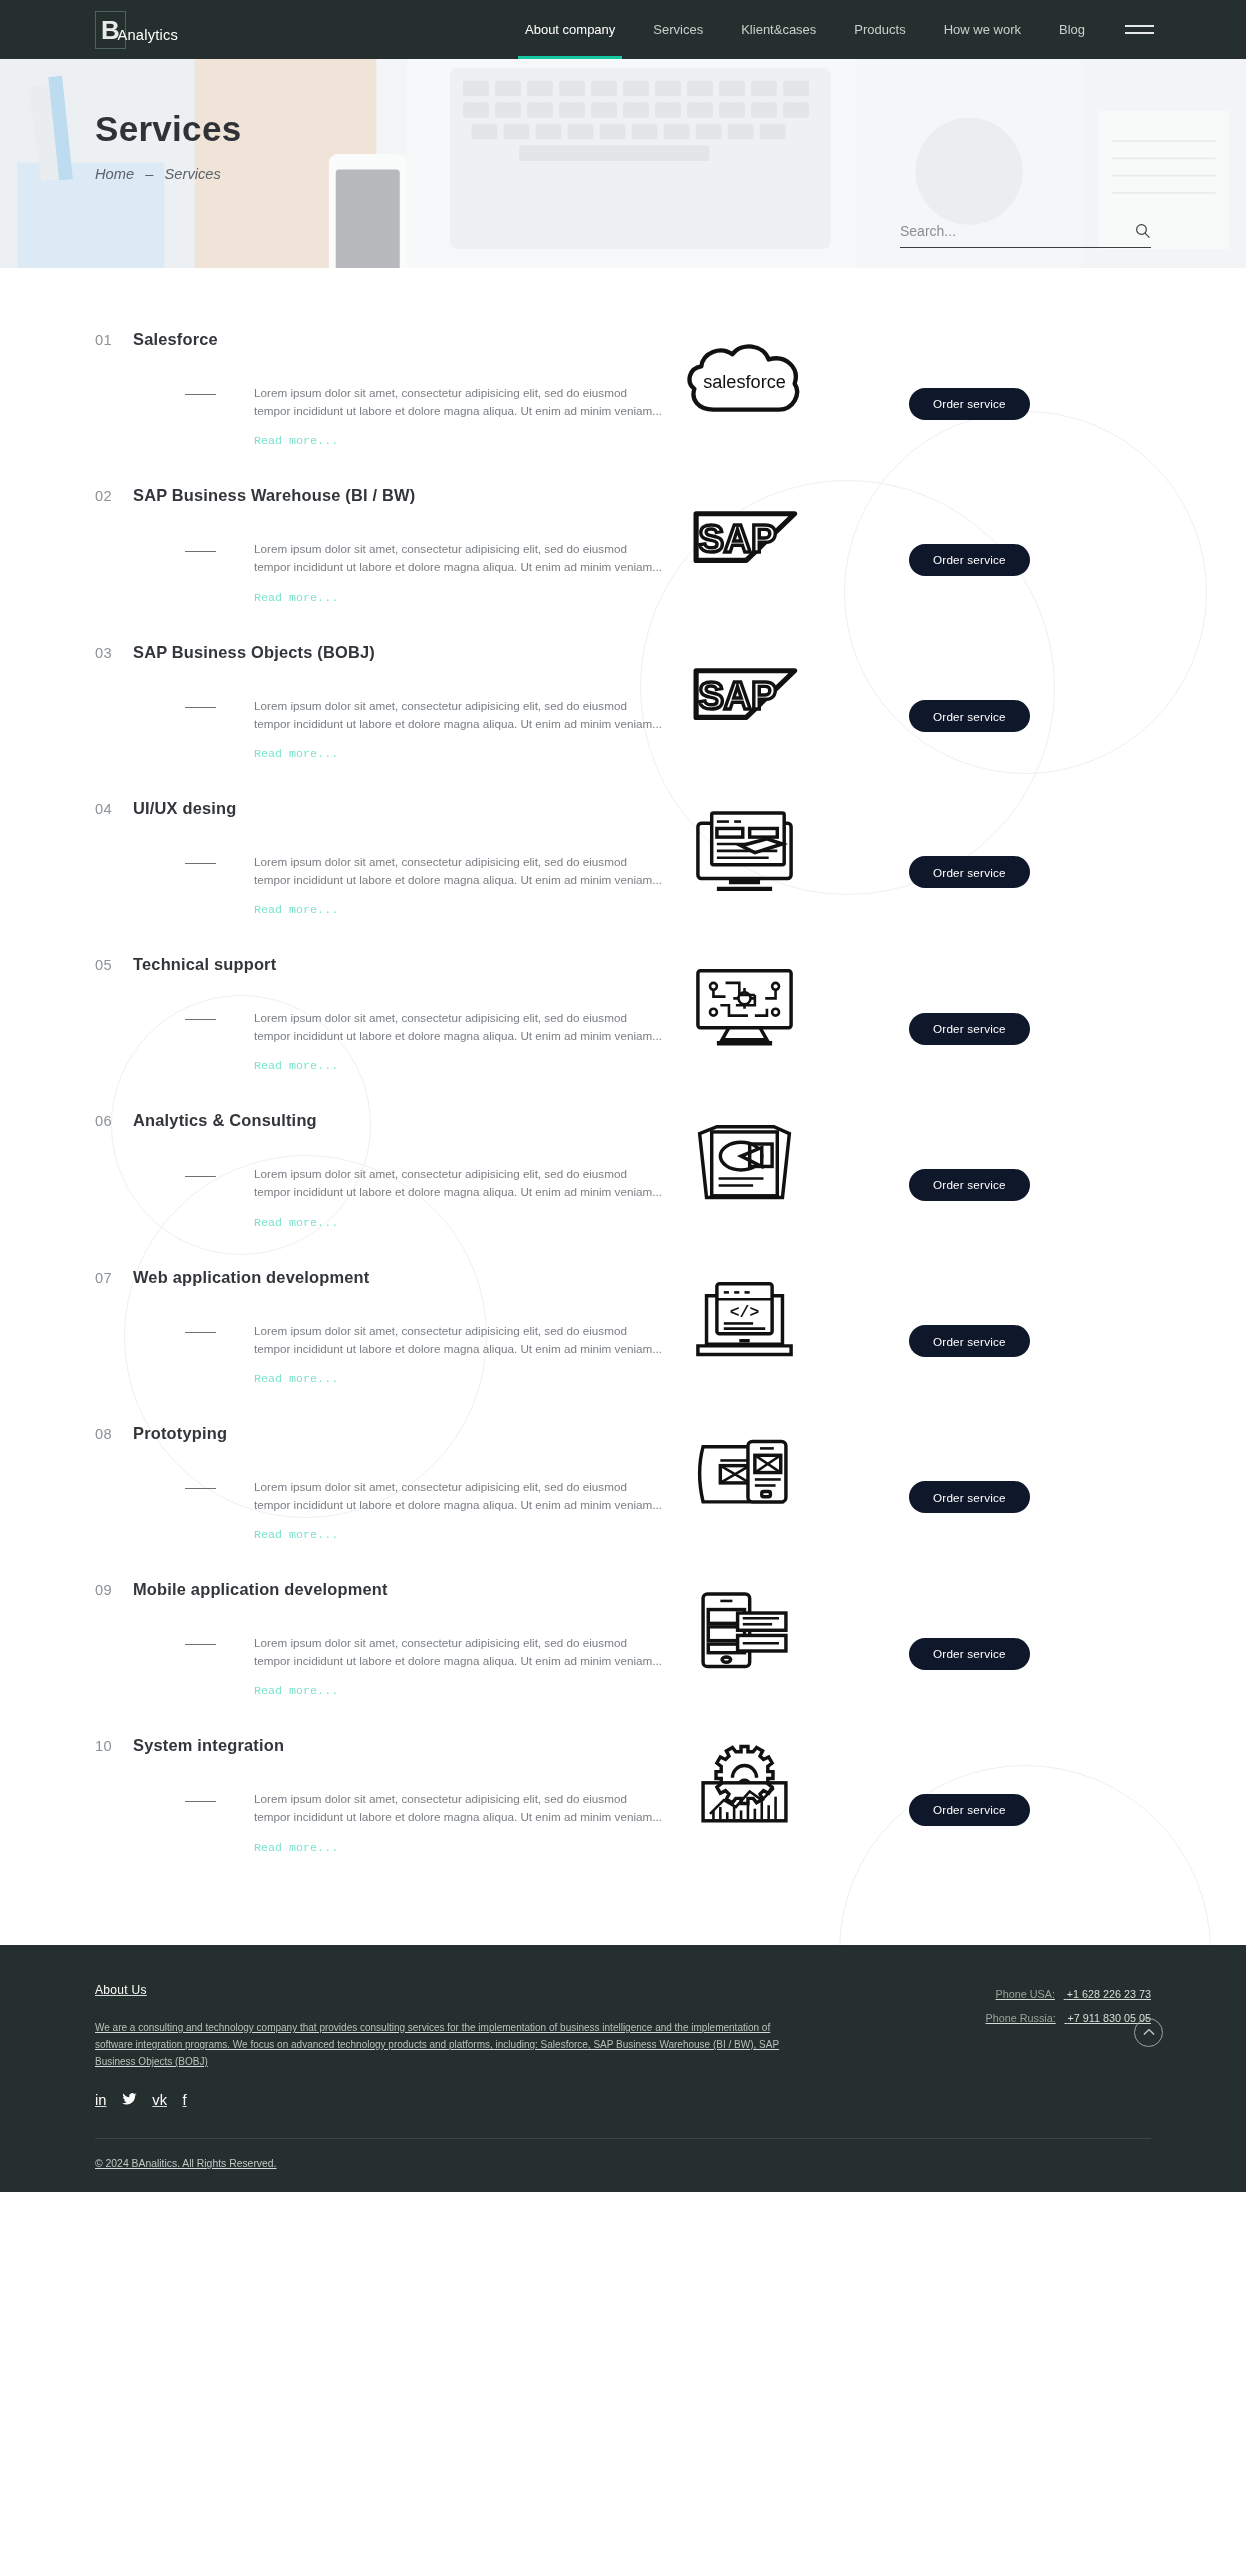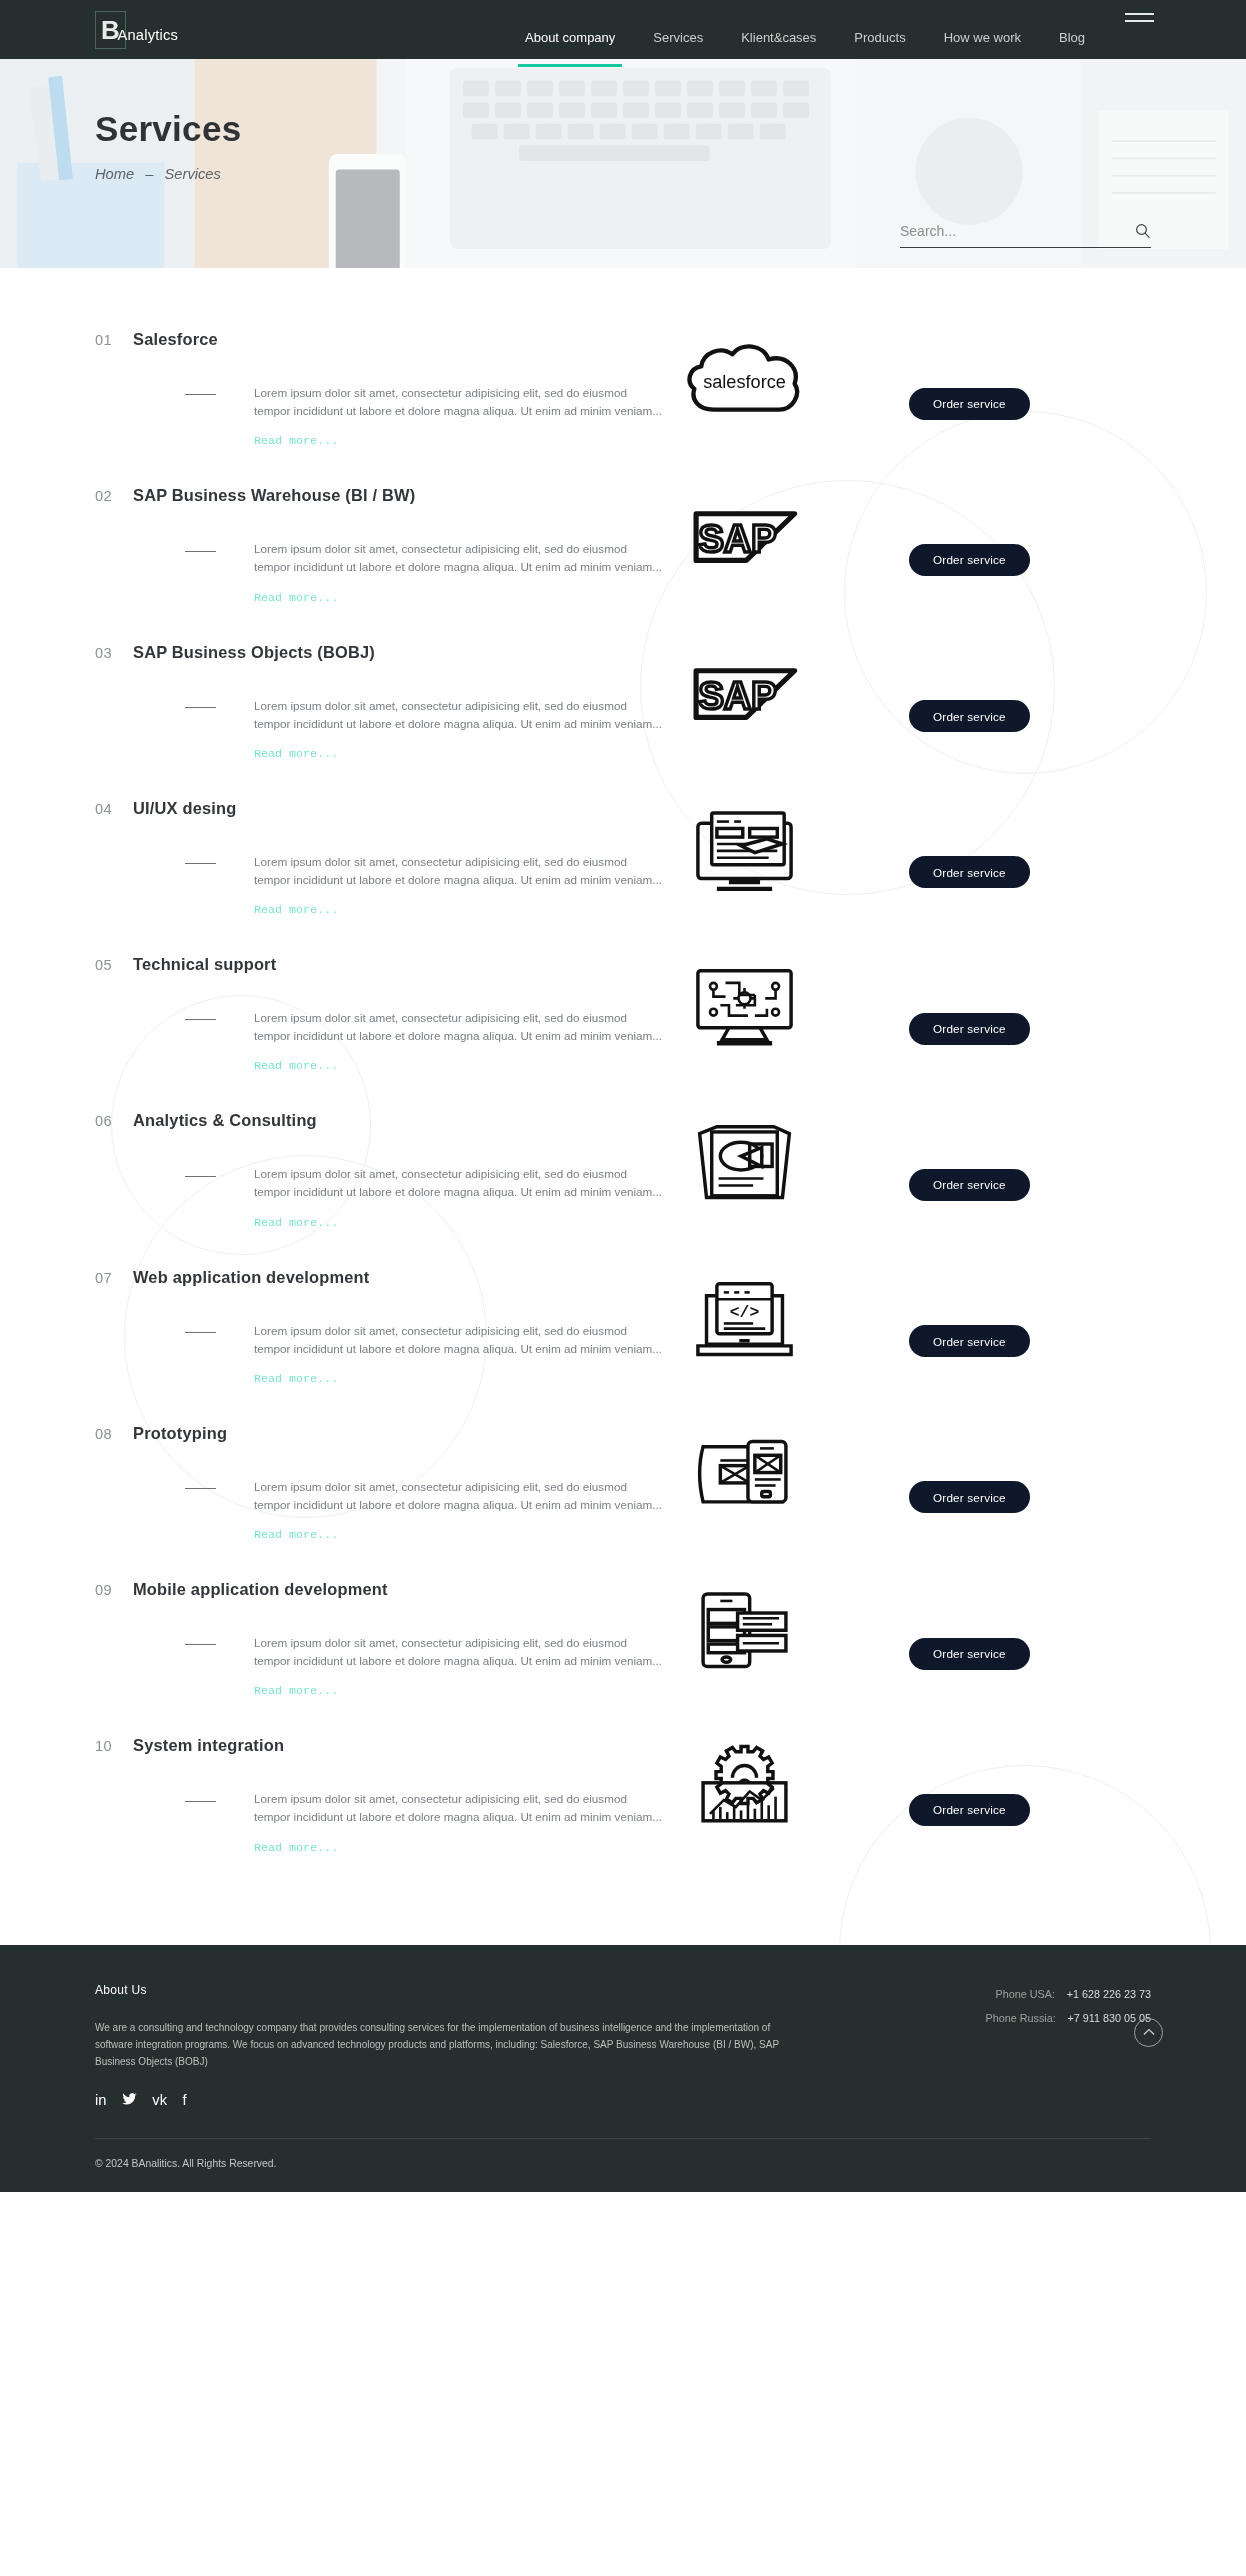--- a/index.html
+++ b/index.html
@@ -26,21 +26,21 @@
   }
   .logo-b {
     font-size:26px; font-weight:bold; color:#e8ebe9; line-height:1;
     font-family:"Liberation Sans", sans-serif;
   }
   .logo-text {
     position:absolute; left:22.5px; bottom:6px;
     font-size:14.7px; color:#ffffff; letter-spacing:0.2px;
     font-family:"Liberation Sans", sans-serif;
   }
-  .nav { margin-left:auto; display:flex; height:43px; }
+  .nav { margin-left:auto; display:flex; align-items:center; height:43px; }
   .nav-item {
     color:#c9d0cd; font-size:13px; padding:0 19px;
     height:59px; display:flex; align-items:center; position:relative;
     cursor:pointer; white-space:nowrap;
   }
   .nav-item.active { color:#ffffff; }
   .nav-item.active::after {
     content:""; position:absolute; left:12px; right:12px; bottom:0;
     height:2.6px; background:#14c9a0;
   }
@@ -108,21 +108,21 @@
     background:#0f172a; color:#ffffff; border:none; border-radius:17.3px;
     font-size:11.7px; padding:9.5px 24px; cursor:pointer; white-space:nowrap;
     font-family:"Liberation Sans", sans-serif; letter-spacing:0.2px;
   }
 
   
   .svc-row.r1 { margin-bottom:38px; }
   .svc-row { margin-bottom:38px; }
 
   
-  .footer { background:#252f2d; color:#d7dcda; padding:38px 95px 0 95px; position:relative; }
+  .footer { background:#252f2d; color:#d7dcda; padding:38px 95px 0 95px; position:relative;text-decoration:underline; }
   .footer-top { display:flex; }
   .f-about { width:718px; }
   .f-h { font-size:12px; color:#ffffff; margin-bottom:22.5px; letter-spacing:0.3px; }
   .f-text { font-size:10px; line-height:1.7; color:#b9c0bd; max-width:692px; }
   .f-social { margin-top:22.5px; display:flex; gap:15.6px; align-items:center; }
   .f-social span { cursor:pointer; font-size:14.7px; color:#ffffff; line-height:1; }
   .f-phones { margin-left:auto; padding-top:5.2px; text-align:right; }
   .f-phone-row { font-size:10.8px; margin-bottom:12px; color:#d9dedc; }
   .f-phone-row .lab { color:#9aa29f; margin-right:8.7px;padding-left:44px; }
   .top-btn {

